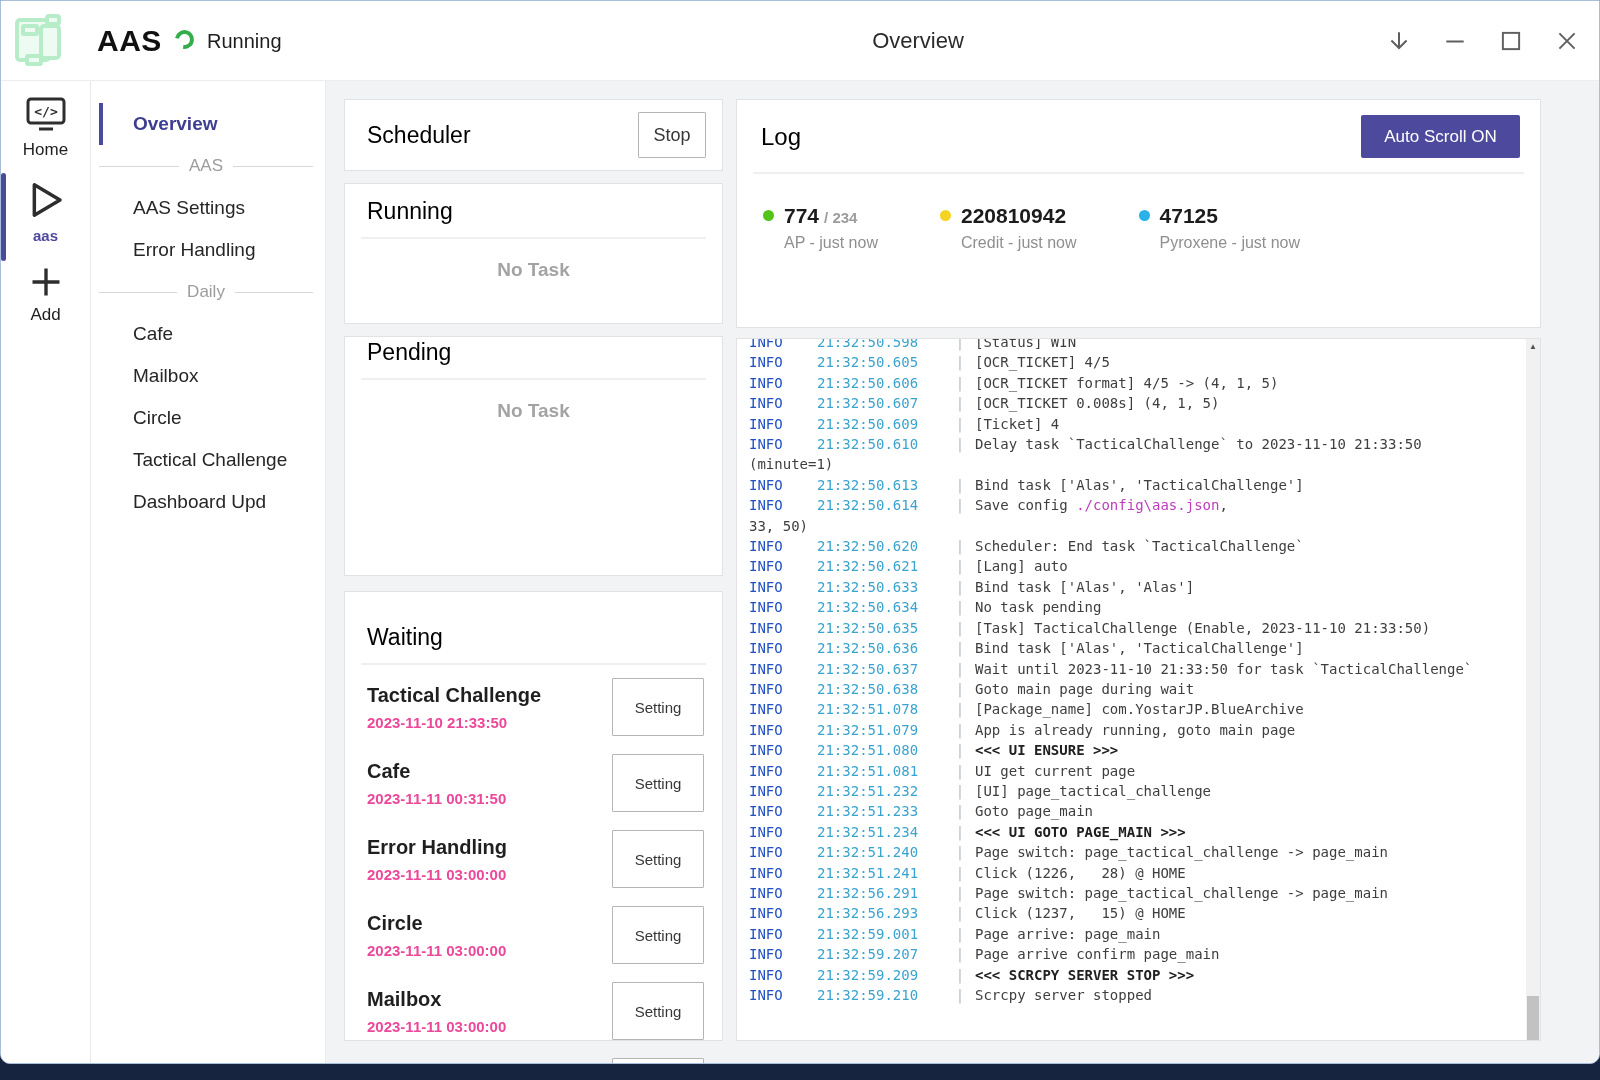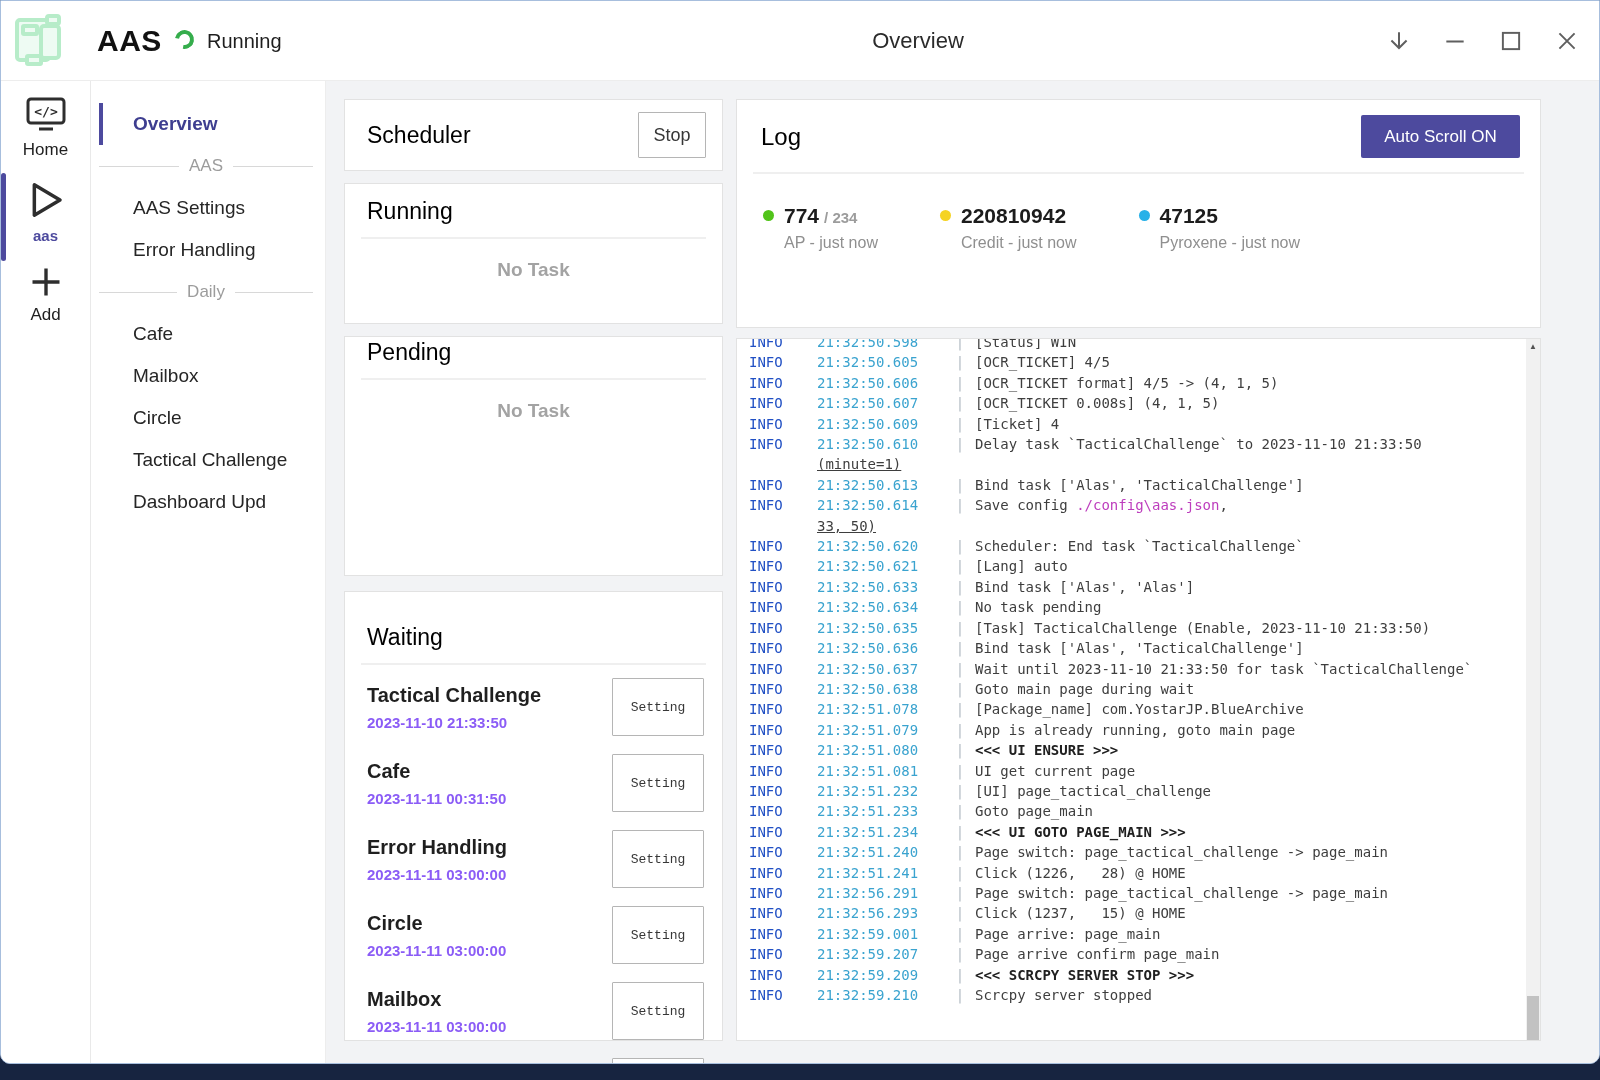--- a/index.html
+++ b/index.html
@@ -55,25 +55,25 @@
 
   .running-card{left:18px;top:102px;width:379px;height:141px;padding-top:14px;}
   .pending-card{left:18px;top:255px;width:379px;height:240px;padding-top:2px;}
   .running-card .card-title,.pending-card .card-title,.waiting-card .card-title{padding-left:22px;}
   .empty-text{text-align:center;color:#a3a3a3;font-size:19px;font-weight:600;margin-top:20px;}
 
   .waiting-card{left:18px;top:510px;width:379px;height:450px;padding-top:32px;}
   .waiting-list{margin:4px 18px 0 22px;}
   .waiting-item{display:flex;align-items:center;justify-content:space-between;padding:9px 0;}
   .w-name{font-size:20px;font-weight:700;color:#1f1f1f;}
-  .w-time{font-size:15px;font-weight:700;color:#8b5cf6;margin-top:7px;}
+  .w-time{font-size:15px;font-weight:700;color:#ec4899;margin-top:7px;}
 
   .btn-outline{background:#fff;border:1px solid #b5b5b5;color:#373737;font-size:18px;font-family:inherit;cursor:pointer;border-radius:1px;}
   .stop-btn{width:68px;height:46px;}
-  .setting-btn{width:92px;height:58px;font-size:13px;font-family:Liberation Mono, monospace;}
+  .setting-btn{width:92px;height:58px;font-size:15px;}
   .btn-primary{background:var(--purple);color:#fff;border:none;width:159px;height:43px;font-size:17px;font-family:inherit;cursor:pointer;border-radius:2px;}
 
   
   .log-card{left:410px;top:18px;width:805px;height:229px;}
   .log-head{display:flex;align-items:center;justify-content:space-between;padding:15px 20px 0 24px;}
   .log-head .card-title{font-size:24px;}
   .log-card .hdiv{margin:14px 16px 0 16px;}
   .log-stats{display:flex;gap:62px;padding:30px 0 0 26px;}
   .stat{display:flex;gap:10px;}
   .stat-dot{width:11px;height:11px;border-radius:50%;margin-top:6px;flex-shrink:0;}
@@ -85,21 +85,21 @@
   
   .log-view{position:absolute;left:410px;top:257px;width:805px;height:703px;background:#fff;border:1px solid #e2e2e2;overflow:hidden;}
   .log-scroll{position:absolute;top:-7px;left:12px;right:16px;bottom:0;overflow:hidden;
     font-family:"DejaVu Sans Mono","Liberation Mono",monospace;font-size:14px;line-height:20.4px;color:#3e3e3e;}
   .log-row{display:flex;}
   .log-lvl{width:68px;flex-shrink:0;color:var(--info);}
   .log-time{width:128px;flex-shrink:0;color:var(--time);}
   .log-sep{width:30px;flex-shrink:0;text-align:center;color:#b3bcc4;}
   .log-msg{white-space:pre-wrap;word-break:break-word;}
   .log-msg.b{font-weight:700;color:#202020;}
-  .log-row.cont .log-msg{margin-left:68px;text-decoration:underline;}
+  .log-row.cont .log-msg{}
   .log-msg .accent{color:var(--accent-path);}
   .scrollbar{position:absolute;top:0;right:0;bottom:0;width:14px;background:#f1f1f1;cursor:pointer;}
   .sb-arrow{height:15px;display:flex;align-items:center;justify-content:center;font-size:8px;color:#525252;}
   .sb-thumb{position:absolute;left:1px;right:1px;bottom:0;height:44px;background:#c2c2c2;}
 </style>
 </head>
 <body>
 
 <div class="window">
 

